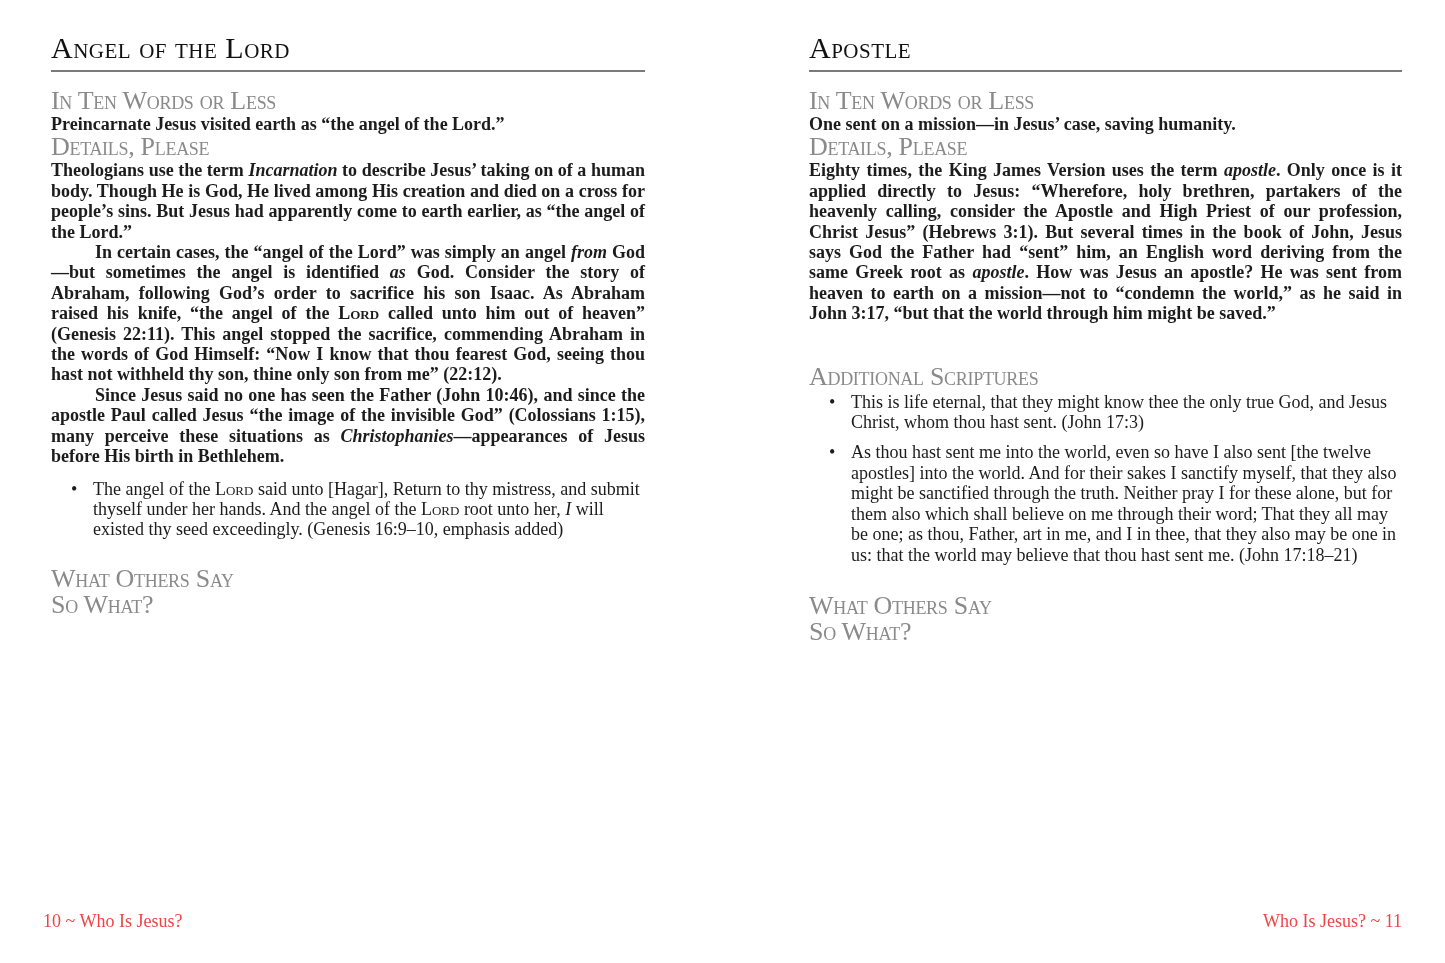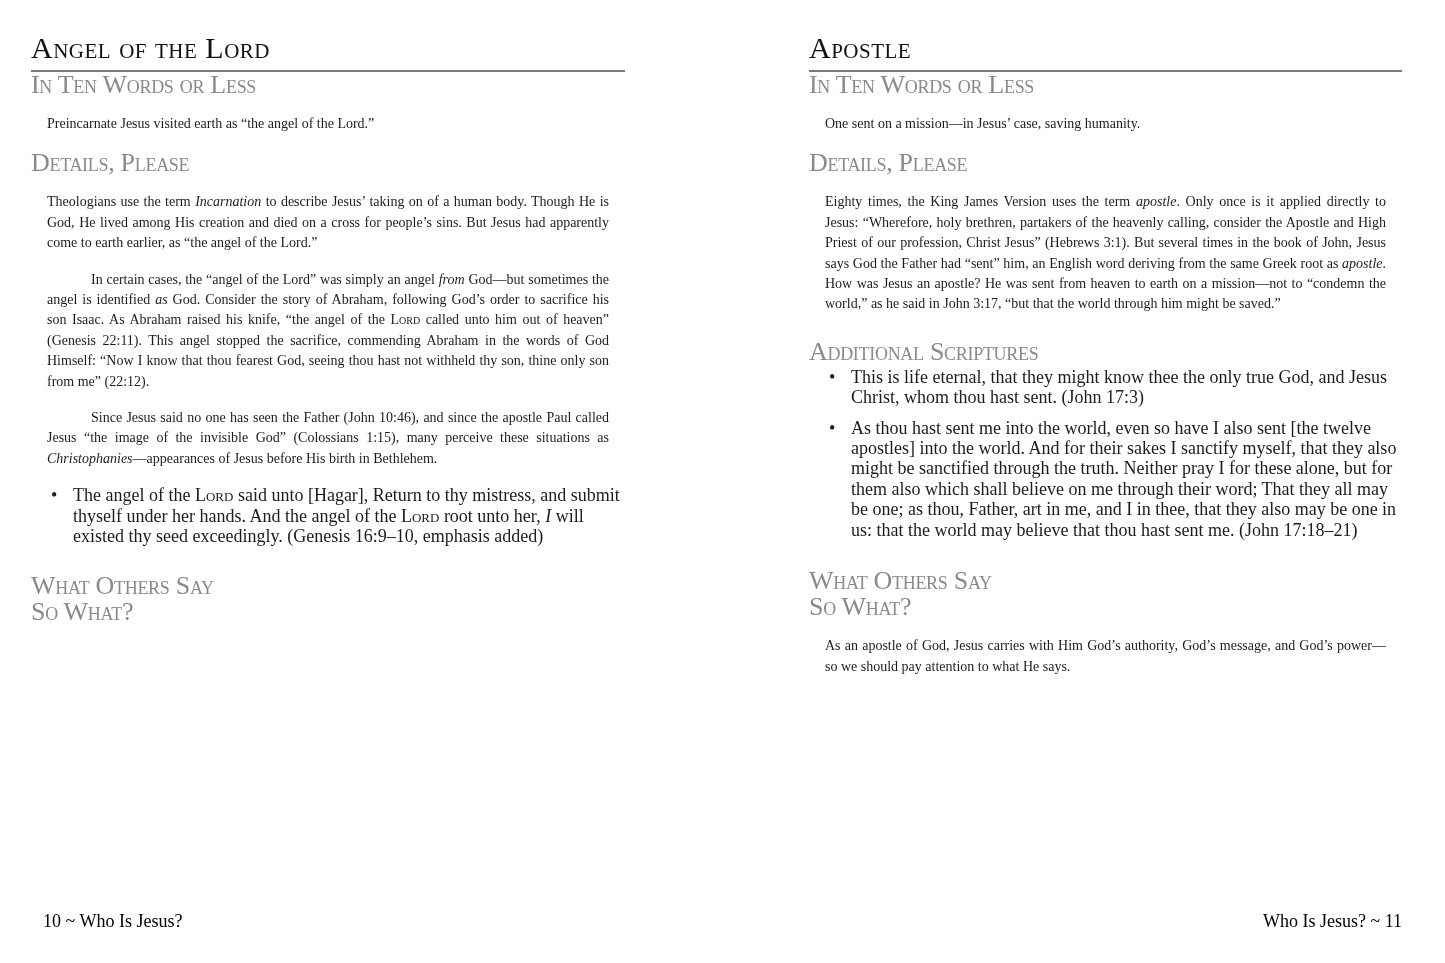--- a/index.html
+++ b/index.html
@@ -1,32 +1,32 @@
 <!DOCTYPE html>
 <html><head>
 <meta charset="utf-8">
 <style>
   html, body { margin:0; padding:0; background:#ffffff; }
   body { width:1445px; height:963px; position:relative; overflow:hidden;
          font-family:"Liberation Serif","DejaVu Serif",serif; color:#1c1c1c; }
   .page { position:absolute; top:0; }
-  .page.left { left:31px; width:594px; }
+  .page.left { left:51px; width:594px; }
   .page.right { left:809px; width:593px; }
   .title { font-size:30px; font-variant:small-caps; letter-spacing:0.5px; margin:28px 0 0 0; line-height:40px; color:#111; }
   .rule { height:2px; background:#7a7a7a; margin-top:2px; }
   .shead { font-variant:small-caps; color:#8a8a8a; font-size:26px; line-height:26px; letter-spacing:-0.3px; font-weight:normal; }
-  .shead.first { }
-  p { margin:16px; font-size:14px; line-height:20.4px; text-align:justify; }
+  .shead.first { margin-top:16px; }
+  p { margin:0; font-size:18px; line-height:20.4px; text-align:justify;font-weight:bold; }
   p.indent { text-indent:44px; }
   .bullets { list-style:none; margin:6px 0 0 0; padding:0; }
   .bullets li { position:relative; padding-left:42px; font-size:18px; line-height:20.4px; margin-bottom:10px; }
   .bullets li .dot { position:absolute; left:20px; top:0; }
   i { font-style:italic; }
   .sc { font-variant:small-caps; }
-  .footer { position:absolute; top:911px; font-size:18px; color:#000000; }
+  .footer { position:absolute; top:911px; font-size:18px; color:#ef4444; }
   .footer.left { left:43px; }
   .footer.right { right:43px; }
 </style>
 </head>
 <body>
 
 <div class="page left">
   <div class="title">Angel of the Lord</div>
   <div class="rule"></div>
 
@@ -51,24 +51,23 @@
 <div class="page right">
   <div class="title">Apostle</div>
   <div class="rule"></div>
 
   <div class="shead first">In Ten Words or Less</div>
   <p>One sent on a mission—in Jesus’ case, saving humanity.</p>
 
   <div class="shead">Details, Please</div>
   <p><span>Eighty times, the King James Version uses the term </span><i>apostle</i><span>. Only once is it applied directly to Jesus: “Wherefore, holy brethren, partakers of the heavenly calling, consider the Apostle and High Priest of our profession, Christ Jesus” (Hebrews 3:1). But several times in the book of John, Jesus says God the Father had “sent” him, an English word deriving from the same Greek root as </span><i>apostle</i><span>. How was Jesus an apostle? He was sent from heaven to earth on a mission—not to “condemn the world,” as he said in John 3:17, “but that the world through him might be saved.”</span></p>
 
-  <div class="shead" style="margin-top:24px;">Additional Scriptures</div>
+  <div class="shead" style="margin-top:40px;">Additional Scriptures</div>
   <ul class="bullets" style="margin-top:2px;">
     <li><span class="dot">•</span><span>This is life eternal, that they might know thee the only true God, and Jesus Christ, whom thou hast sent. (John 17:3)</span></li>
     <li><span class="dot">•</span><span>As thou hast sent me into the world, even so have I also sent [the twelve apostles] into the world. And for their sakes I sanctify myself, that they also might be sanctified through the truth. Neither pray I for these alone, but for them also which shall believe on me through their word; That they all may be one; as thou, Father, art in me, and I in thee, that they also may be one in us: that the world may believe that thou hast sent me. (John 17:18–21)</span></li>
   </ul>
 
   <div class="shead" style="margin-top:28px;">What Others Say</div>
 
   <div class="shead">So What?</div>
-  <p>As an apostle of God, Jesus carries with Him God’s authority, God’s message, and God’s power—so we should pay attention to what He says.</p>
 </div>
 <div class="footer right">Who Is Jesus? ~ 11</div>
 
 </body></html>

